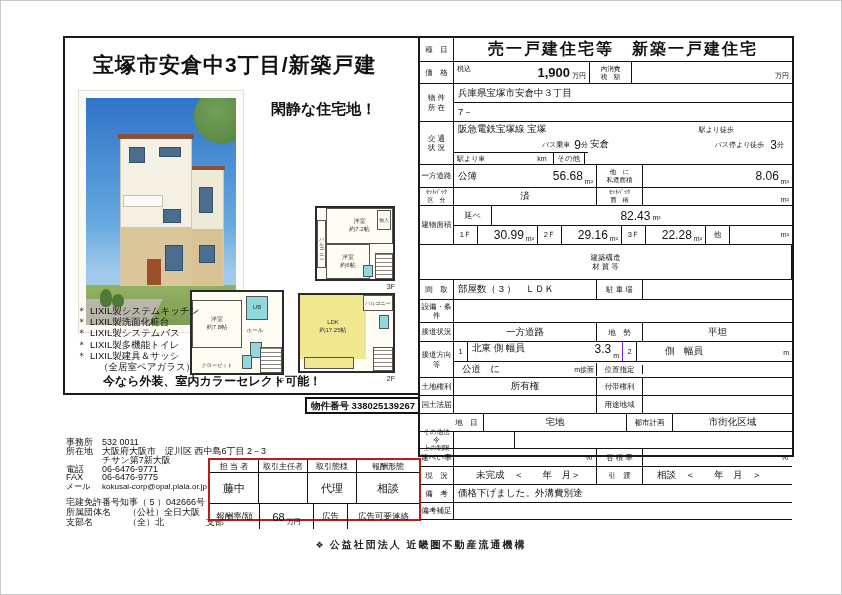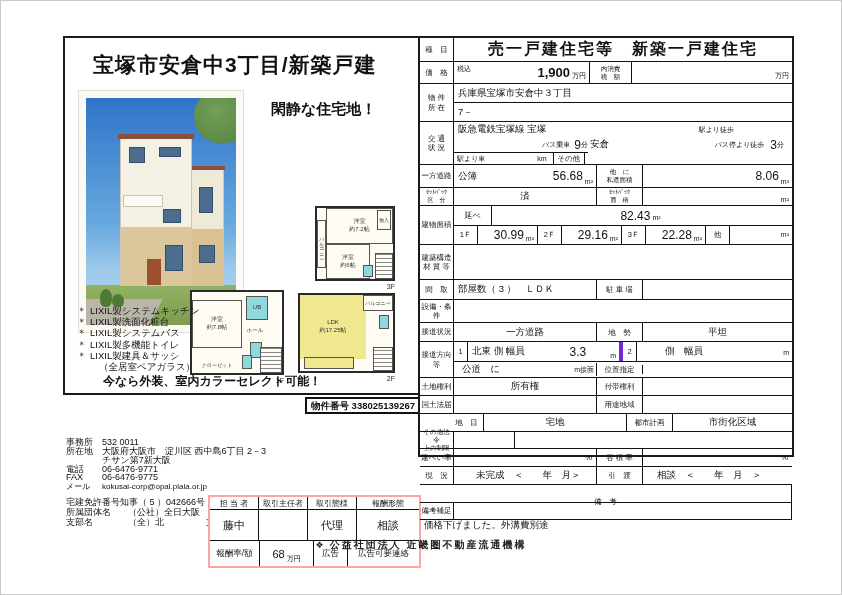--- a/index.html
+++ b/index.html
@@ -45,21 +45,21 @@
 
   
   .company { position:absolute; left:62px; top:396px; width:358px; height:136px; font-size:9px; }
   .propno { position:absolute; right:0; top:0; border:2px solid #111; padding:0 4px; font-size:9.5px; font-weight:bold; line-height:13px; }
   .cname { position:absolute; left:3px; top:14px; font-size:12.5px; }
   .cname .v { font-size:13.5px; margin-left:10px; }
   .cline { position:absolute; left:3px; white-space:nowrap; }
   .cline .lab { display:inline-block; width:36px; }
   .cline .lab2 { display:inline-block; width:62px; }
 
-  .agent-table { position:absolute; left:145px; top:61px; width:213px; height:73px; border:2px solid #fca5a5; background:#fff;margin-top:37px; }
+  .agent-table { position:absolute; left:145px; top:61px; width:213px; height:63px; border:2px solid #b91c1c; background:#fff; }
   .at-head { display:grid; grid-template-columns:49px 49px 49px 1fr; height:13px; border-bottom:1px solid #111; }
   .at-head div { border-right:1px solid #111; font-size:8px; display:flex; align-items:center; justify-content:center; }
   .at-vals { display:grid; grid-template-columns:49px 49px 49px 1fr; height:31px; border-bottom:1px solid #111; }
   .at-vals div { border-right:1px solid #111; font-size:11px; display:flex; align-items:center; justify-content:center; }
   .at-head div:last-child, .at-vals div:last-child, .at-fee div:last-child { border-right:none; }
   .at-fee { display:grid; grid-template-columns:50px 54px 34px 1fr; height:25px; }
   .at-fee div { border-right:1px solid #111; font-size:8.5px; display:flex; align-items:center; justify-content:center; }
   .at-fee .num { font-size:11px; }
   .at-fee .unit { font-size:7px; align-self:flex-end; margin:0 0 2px 2px; }
 
@@ -332,21 +332,21 @@
               <span class="unit">m²</span>
             </div>
           <div class="lblcell" style="flex:0 0 24px; height:100%; border-left:none;">他</div>
           <div style="flex:1; display:flex; align-items:center;">
               <span class="unit rt">m²</span>
             </div>
         </div>
       </div>
     </div>
 
-    <div class="row" style="height:35px;">
+    <div class="row" style="height:35px;flex-direction:column;">
       <div class="lbl">建築構造
 材 質 等</div>
     </div>
 
     <div class="row" style="height:20px;">
       <div class="lbl">間　取</div>
       <div class="cnt">
         <div class="c1 t9 p4">部屋数（ 3 ）　ＬＤＫ</div>
         <div class="mid">駐 車 場</div>
         <div class="c3"></div>
@@ -366,21 +366,21 @@
         <div class="c3 ctr t9">平坦</div>
       </div>
     </div>
 
     <div class="row" style="height:36px;">
       <div class="lbl">接道方向
 等</div>
       <div class="col">
         <div class="sub" style="flex:0 0 19px;">
           <div class="lblcell" style="flex:0 0 14px; height:100%; border-left:none;">1</div>
-          <div style="flex:0 0 155px; height:100%; display:flex; align-items:center; border-right:4px solid #6d28d9;gap:22px;">
+          <div style="flex:0 0 155px; height:100%; display:flex; border-right:1px solid #6d28d9;">
             <span class="t9 p4">北東 側 幅員</span>
             <span class="num rt">3.3</span>
             <span class="unit">m</span>
           </div>
           <div class="lblcell" style="flex:0 0 14px; height:100%; border-left:none;">2</div>
           <div style="flex:1; display:flex; align-items:center;">
             <span class="t9" style="margin-left:28px;">側　幅員</span>
             <span class="unit rt">m</span>
           </div>
         </div>
@@ -446,21 +446,21 @@
 
     <div class="row" style="height:18px;">
       <div class="lbl">現　況</div>
       <div class="cnt">
         <div class="c1 t9" style="padding-left:22px;">未完成　＜　　年　月＞</div>
         <div class="mid">引　渡</div>
         <div class="c3 t9" style="padding-left:14px;">相談　＜　　年　月　＞</div>
       </div>
     </div>
 
-    <div class="row" style="height:18px;flex-direction:column;">
+    <div class="row" style="height:18px;">
       <div class="lbl">備　考</div>
       <div class="cnt t9 p4" style="align-items:center;">価格下げました。外溝費別途</div>
     </div>
 
     <div class="row" style="height:17px;">
       <div class="lbl">備考補足</div>
       <div class="cnt"></div>
     </div>
 
     <div class="row" style="flex:1; border-bottom:none;"></div>

